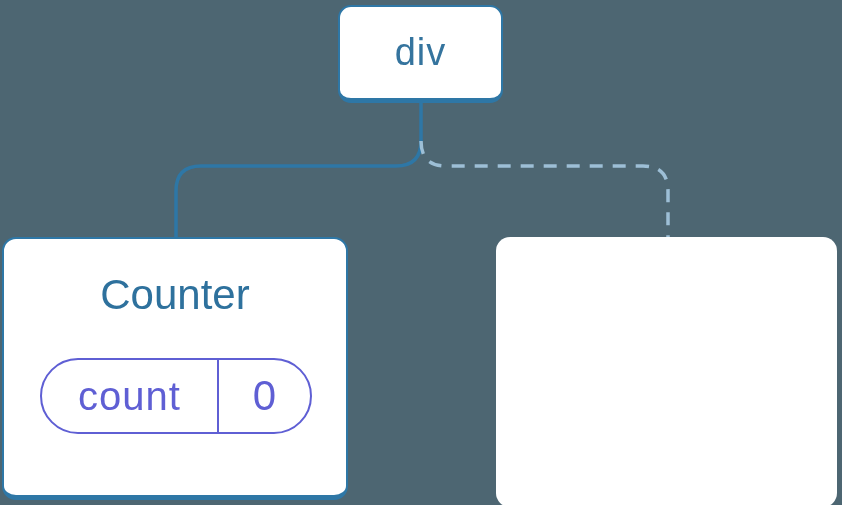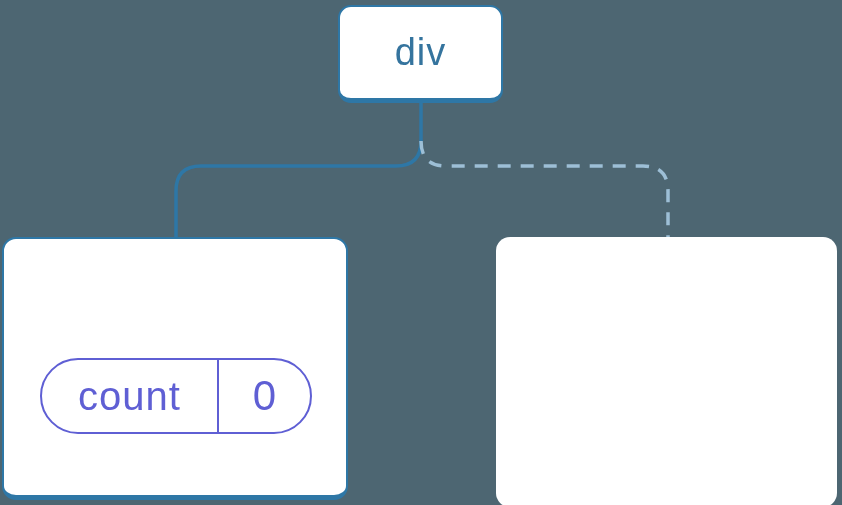--- a/index.html
+++ b/index.html
@@ -114,20 +114,21 @@
       <polygon class="poof-ray" points="620,419 582,444 593,458"></polygon>
       <polygon class="poof-ray" points="663,449 667,449 671,488 658,487"></polygon>
     </g>
   </svg>
 
   <div class="card node-root">
     <span>div</span>
   </div>
 
   <div class="card node-counter">
+    <div class="counter-title">Counter</div>
     <div class="state-pill">
       <div class="state-key">count</div>
       <div class="state-value">0</div>
     </div>
   </div>
 
   <div class="card node-removed"></div>
 
 </div>
 

